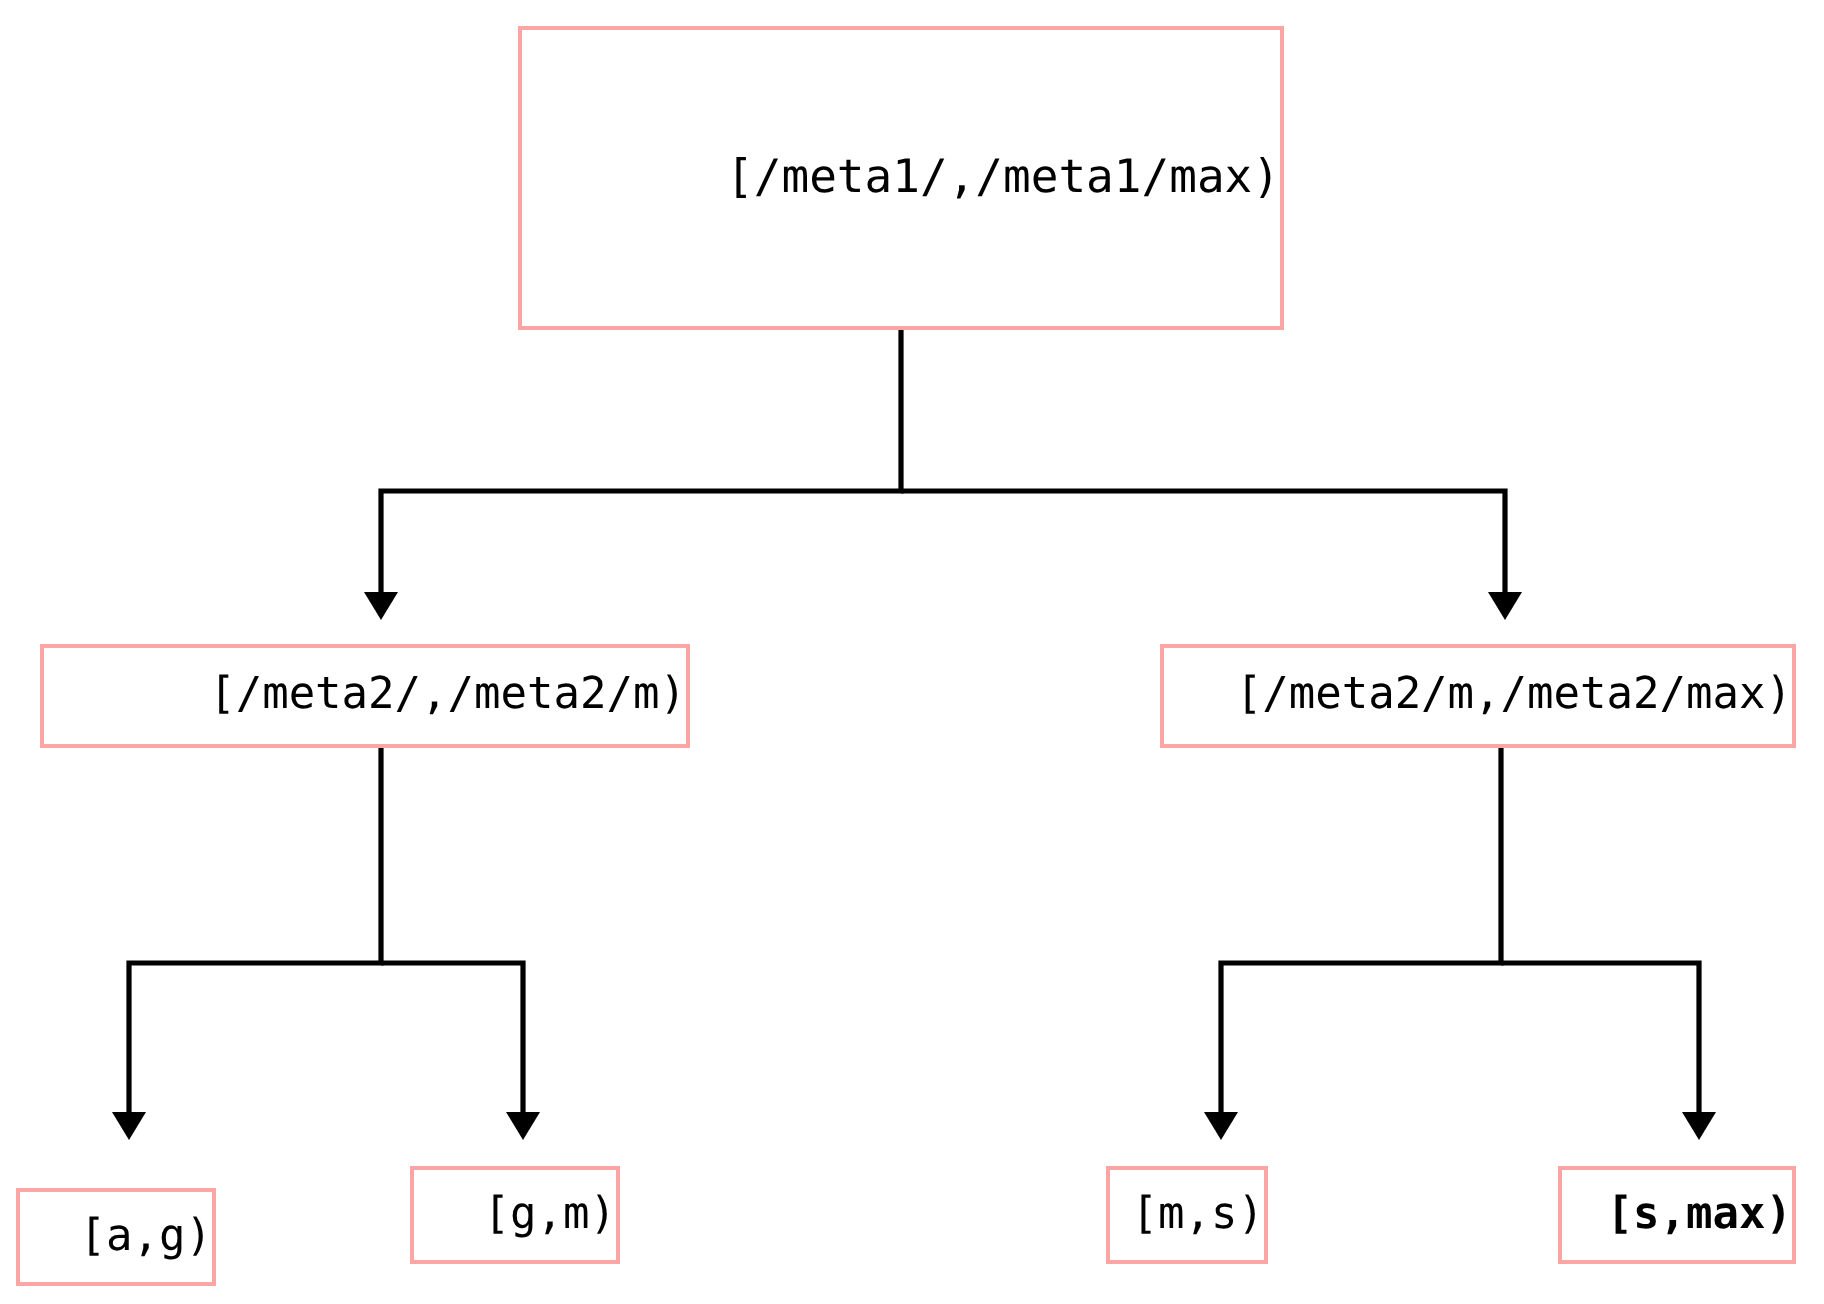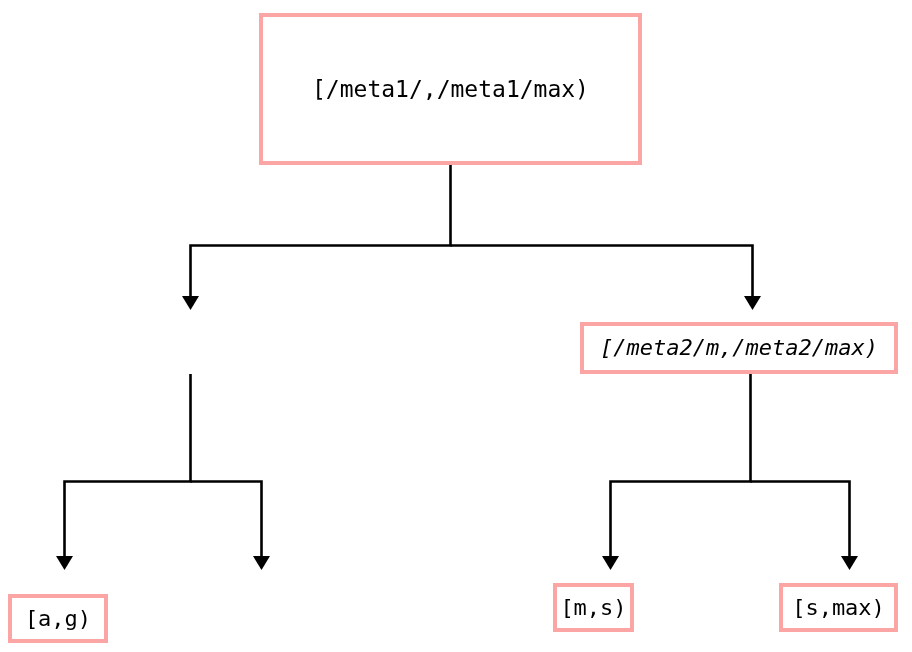--- a/index.html
+++ b/index.html
@@ -23,24 +23,24 @@
     left: 0;
     top: 0;
     width: 912px;
     height: 652px;
     pointer-events: none;
   }
   .node-box {
     position: absolute;
     box-sizing: border-box;
     background: #ffffff;
-    border: 4px solid #fca5a5;
+    border: 2px solid #fca5a5;
     display: flex;
     align-items: center;
-    justify-content: center;
+    justify-content: flex-end;
     text-align: center;
     color: #000000;
     white-space: pre;
     font-family: "DejaVu Sans Mono", "Liberation Mono", monospace;
   }
   .node-label {
     font-family: "DejaVu Sans Mono", "Liberation Mono", monospace;
     color: #000000;
     white-space: pre;
     line-height: 1;
@@ -58,21 +58,20 @@
     left: 20px;
     top: 322px;
     width: 325px;
     height: 52px;
   }
   #node-meta2-high {
     left: 580px;
     top: 322px;
     width: 318px;
     height: 52px;
-    font-style: italic;
   }
   #node-meta2-low .node-label,
   #node-meta2-high .node-label { font-size: 22px; }
   
   #node-leaf-ag {
     left: 8px;
     top: 583px;
     width: 100px;
     height: 49px;
     margin-top: 11px;
@@ -87,20 +86,21 @@
     left: 553px;
     top: 583px;
     width: 81px;
     height: 49px;
   }
   #node-leaf-smax {
     left: 779px;
     top: 583px;
     width: 119px;
     height: 49px;
+    font-weight: bold;
   }
   #node-leaf-ag .node-label,
   #node-leaf-gm .node-label,
   #node-leaf-ms .node-label,
   #node-leaf-smax .node-label { font-size: 22px; }
 </style>
 </head>
 <body>
 
 <div id="diagram-canvas">
@@ -132,29 +132,35 @@
     <g>
       <path d="M 750.5 481.5 L 849.5 481.5 L 849.5 556" fill="none" stroke="#000000" stroke-width="2.6"></path>
       <polygon points="841,556 858,556 849.5,570" fill="#000000"></polygon>
     </g>
   </svg>
 
   <div class="node-box" id="node-root">
     <span class="node-label">[/meta1/,/meta1/max)</span>
   </div>
 
+  <div class="node-box" id="node-meta2-low">
+    <span class="node-label">[/meta2/,/meta2/m)</span>
+  </div>
 
   <div class="node-box" id="node-meta2-high">
     <span class="node-label">[/meta2/m,/meta2/max)</span>
   </div>
 
   <div class="node-box" id="node-leaf-ag">
     <span class="node-label">[a,g)</span>
   </div>
 
+  <div class="node-box" id="node-leaf-gm">
+    <span class="node-label">[g,m)</span>
+  </div>
 
   <div class="node-box" id="node-leaf-ms">
     <span class="node-label">[m,s)</span>
   </div>
 
   <div class="node-box" id="node-leaf-smax">
     <span class="node-label">[s,max)</span>
   </div>
 
 </div>

